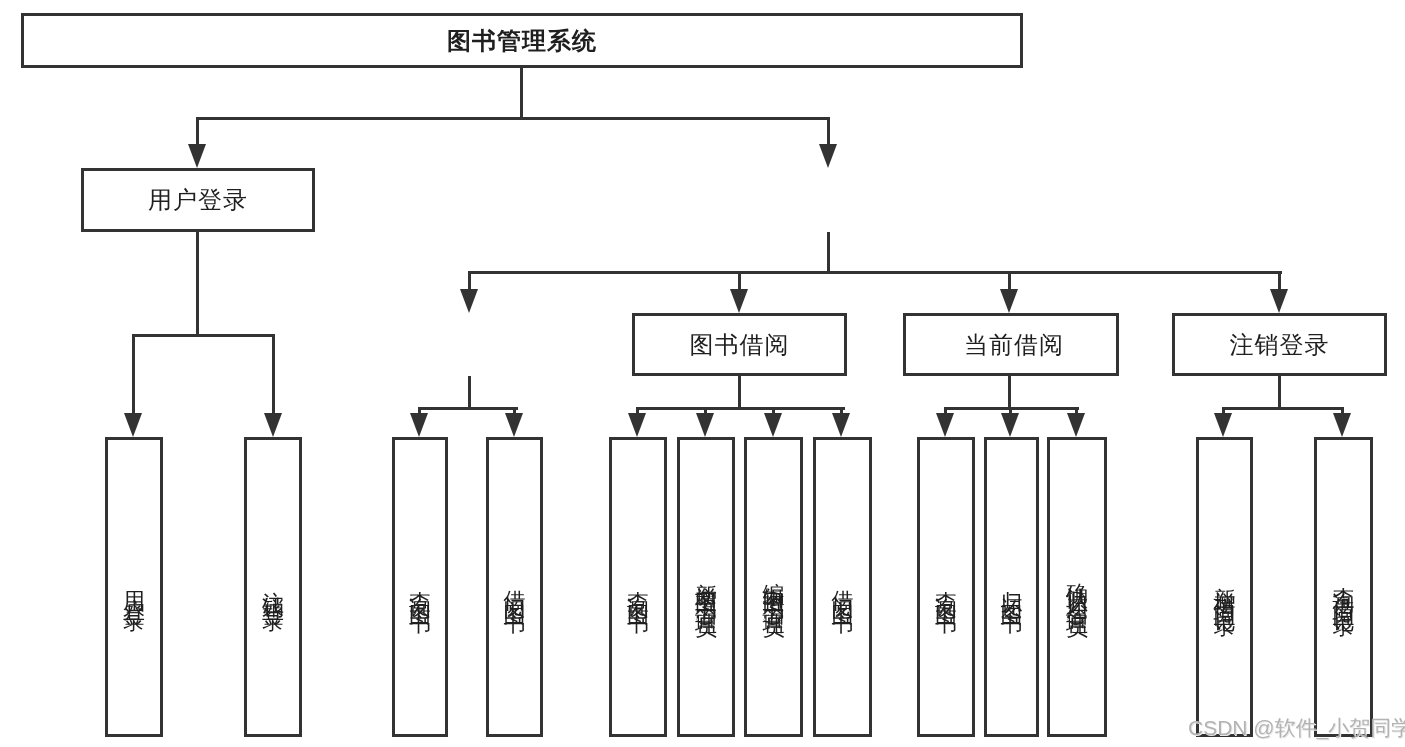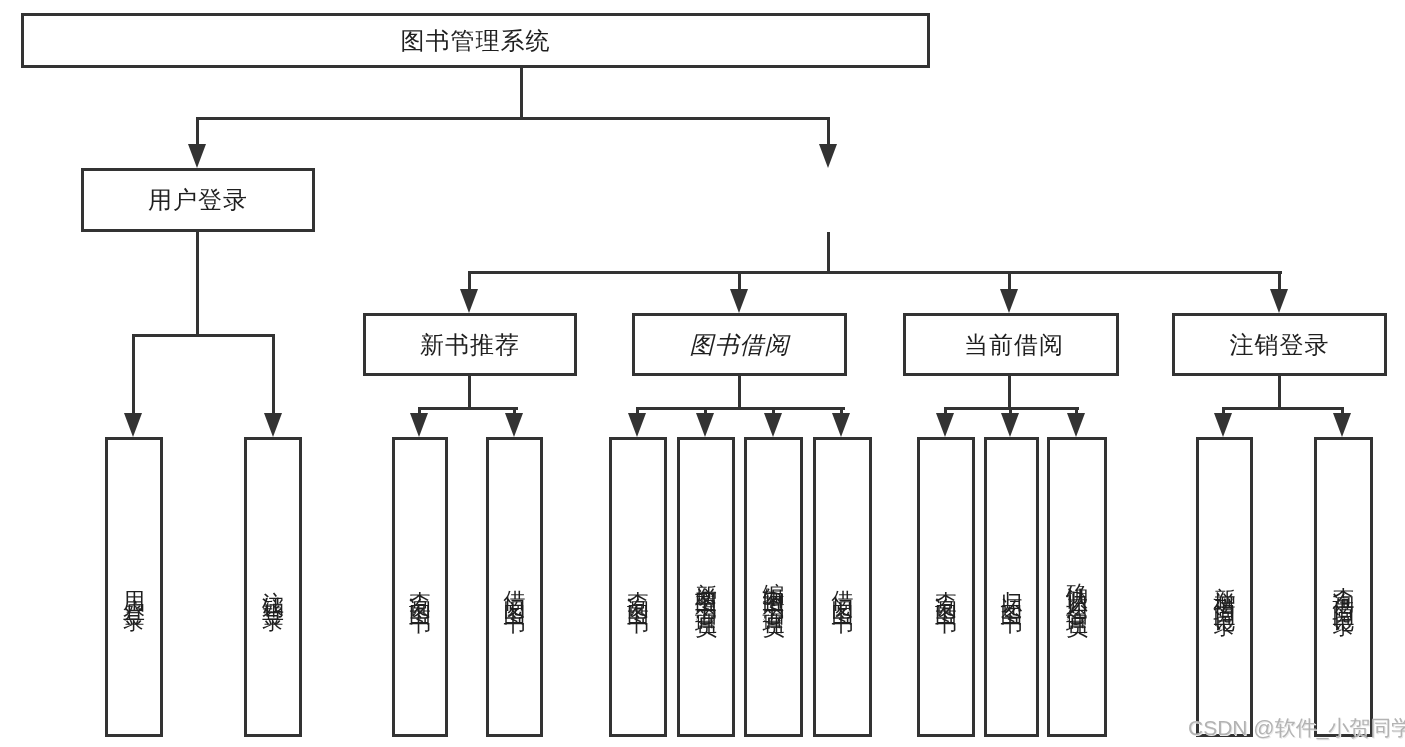--- a/index.html
+++ b/index.html
@@ -66,21 +66,21 @@
     color: #b3b3b3;
     text-shadow: 1px 1px 0 #e9e9e9;
     white-space: nowrap;
   }
 </style>
 </head>
 <body>
 
 <div class="canvas">
 
-  <div class="node" style="left:21px; top:13px; width:909px; height:55px;">
+  <div class="node" style="left:21px; top:13px; width:1002px; height:55px;font-weight:bold;">
     <span>图书管理系统</span>
   </div>
 
   <div class="line" style="left:520px; top:68px; width:3px; height:51px;"></div>
   <div class="line" style="left:196px; top:117px; width:634px; height:3px;"></div>
   <div class="line" style="left:196px; top:117px; width:3px; height:29px;"></div>
   <div class="arrowhead" style="left:188px; top:144px;"></div>
   <div class="line" style="left:827px; top:117px; width:3px; height:29px;"></div>
   <div class="arrowhead" style="left:819px; top:144px;"></div>
 
@@ -99,24 +99,21 @@
   <div class="line" style="left:468px; top:271px; width:814px; height:3px;"></div>
   <div class="line" style="left:468px; top:271px; width:3px; height:22px;"></div>
   <div class="arrowhead" style="left:460px; top:289px;"></div>
   <div class="line" style="left:738px; top:271px; width:3px; height:22px;"></div>
   <div class="arrowhead" style="left:730px; top:289px;"></div>
   <div class="line" style="left:1008px; top:271px; width:3px; height:22px;"></div>
   <div class="arrowhead" style="left:1000px; top:289px;"></div>
   <div class="line" style="left:1278px; top:271px; width:3px; height:22px;"></div>
   <div class="arrowhead" style="left:1270px; top:289px;"></div>
 
-  <div class="node" style="left:363px; top:313px; width:214px; height:63px;">
-    <span>新书推荐</span>
-  </div>
-  <div class="node" style="left:632px; top:313px; width:215px; height:63px;font-style:italic;">
+  <div class="node" style="left:632px; top:313px; width:215px; height:63px;">
     <span>图书借阅</span>
   </div>
   <div class="node" style="left:903px; top:313px; width:216px; height:63px;padding-left:6px;">
     <span>当前借阅</span>
   </div>
   <div class="node" style="left:1172px; top:313px; width:215px; height:63px;">
     <span>注销登录</span>
   </div>
 
   <div class="line" style="left:468px; top:376px; width:3px; height:34px;"></div>

